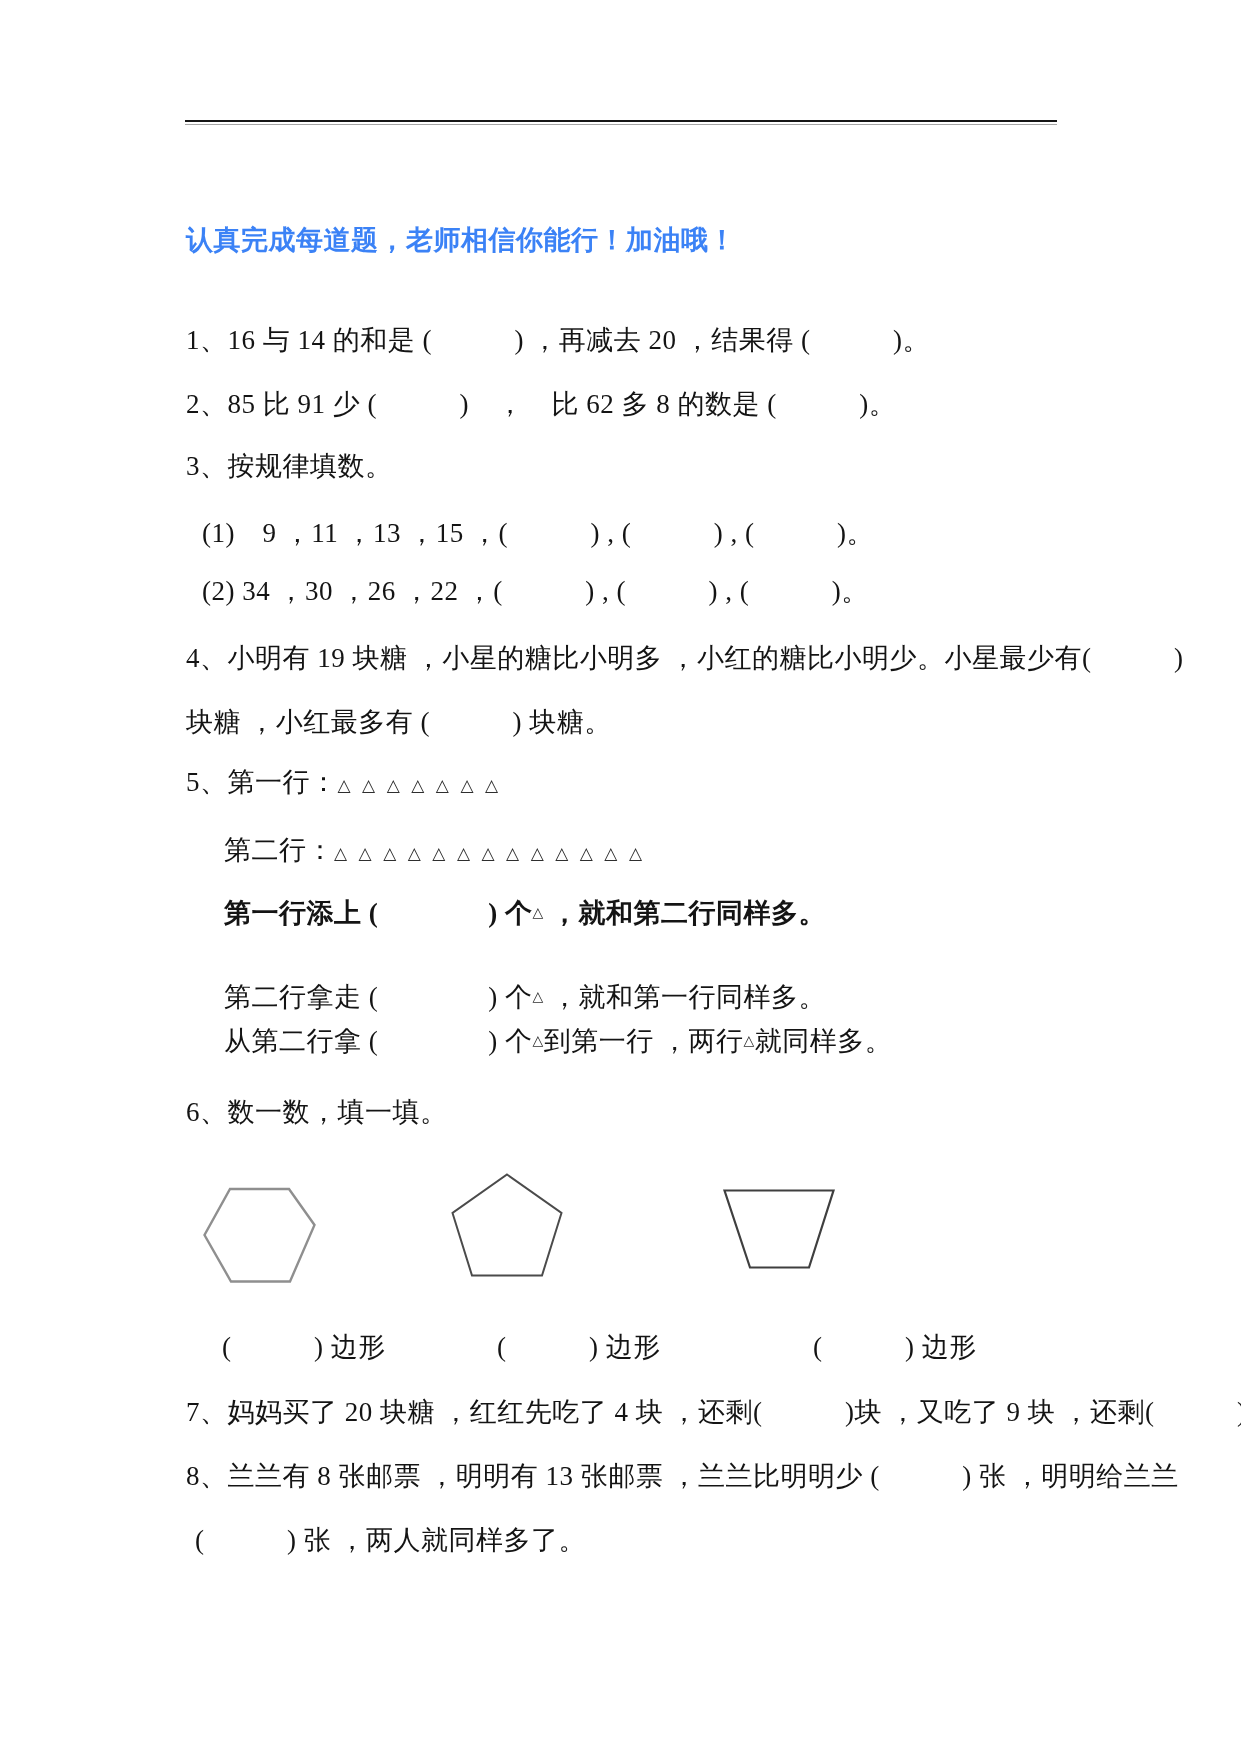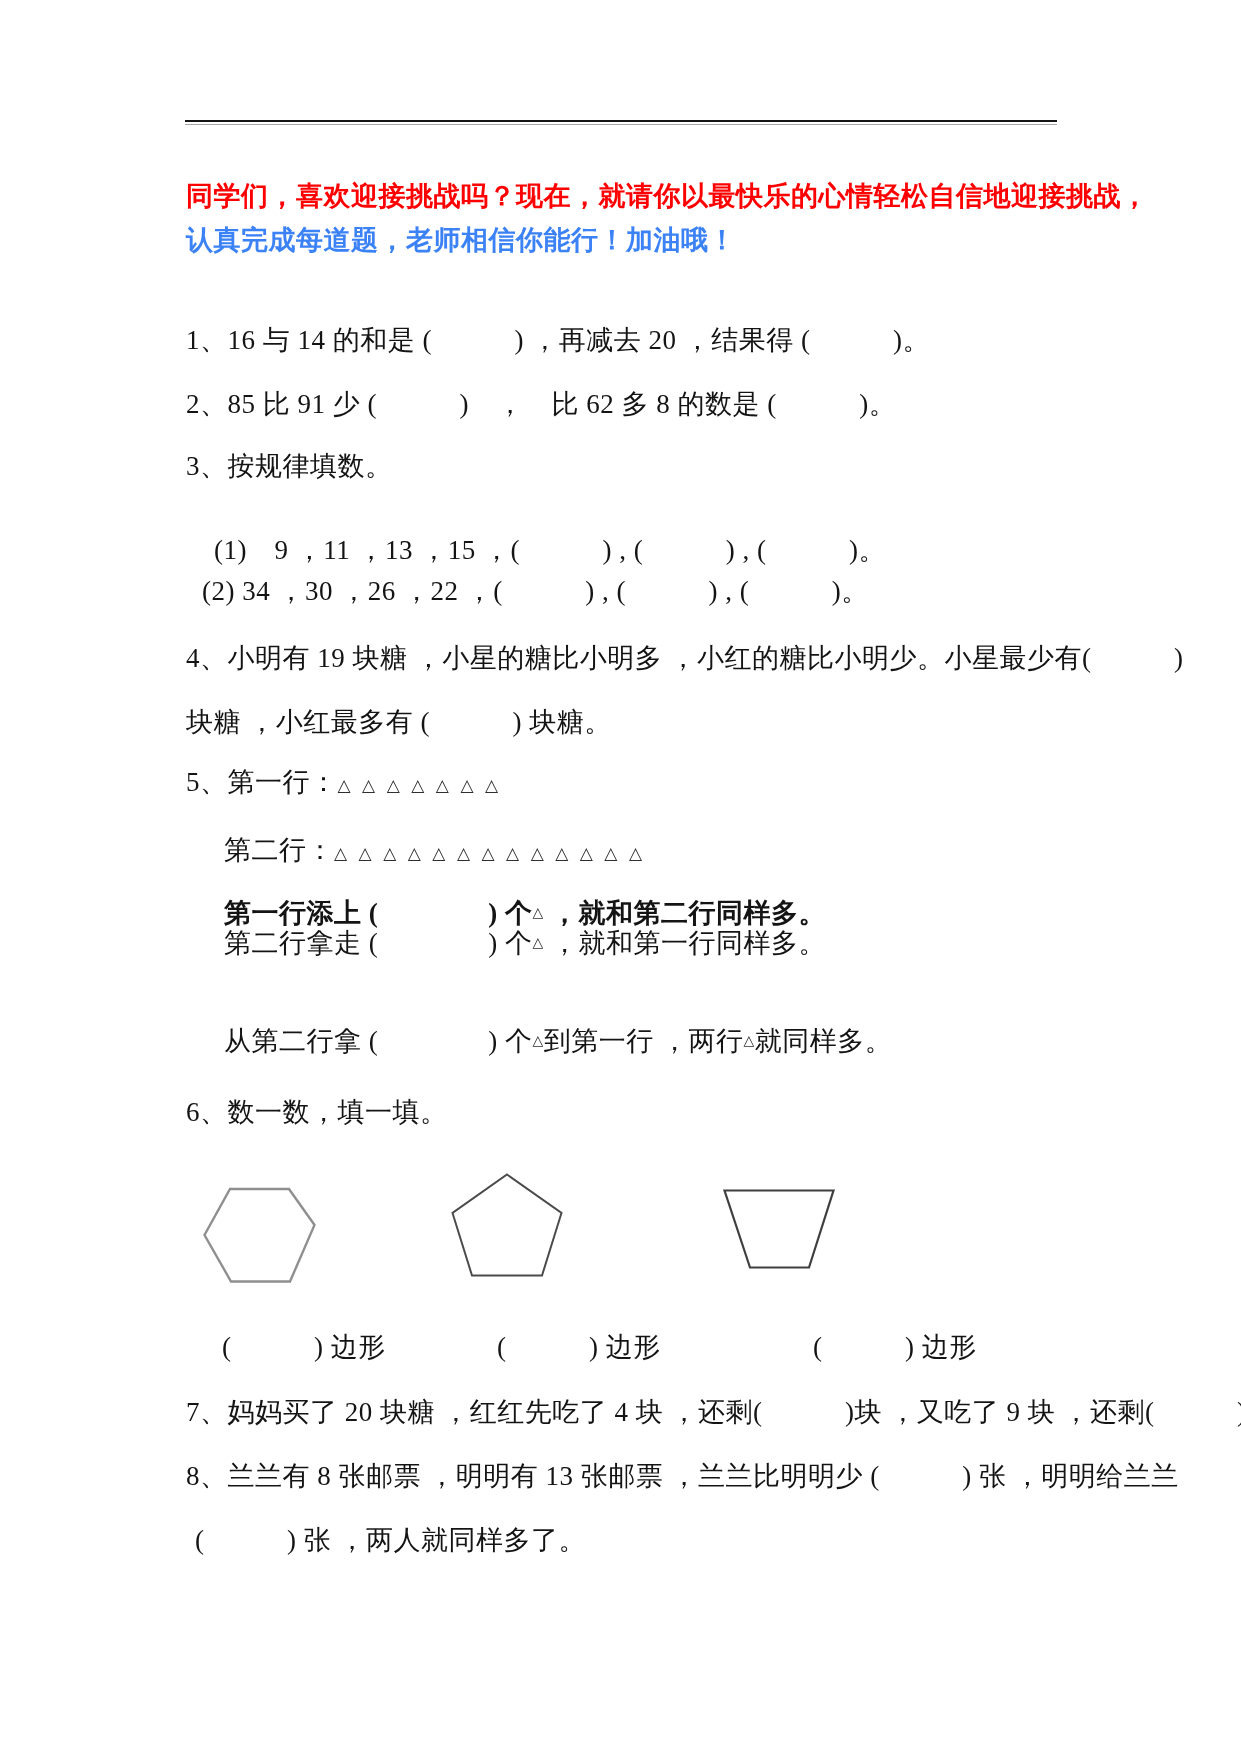--- a/index.html
+++ b/index.html
@@ -50,35 +50,34 @@
   .pentagon-stroke{stroke:#4b4b4b;stroke-width:2;}
   .trapezoid-stroke{stroke:#3f3f3f;stroke-width:2.2;}
 </style>
 </head>
 <body>
 
 <div class="page">
 
   <div class="divider"></div>
 
-  <div class="intro-line" style="left: 186px; top: 178px; color: rgb(254, 0, 0);">同学们，喜欢迎接挑战吗？现在，就请你以最快乐的心情轻松自信地迎接挑战，</div>
   <div class="intro-line" style="left: 186px; top: 222px; color: #3b82f6;">认真完成每道题，老师相信你能行！加油哦！</div>
 
   <div id="content-mount">
       <div class="line" style="left: 186px; top: 322px;">1、16 与 14 的和是 (　　　) ，再减去 20 ，结果得 (　　　)。</div>
       <div class="line" style="left: 186px; top: 386px;">2、85 比 91 少 (　　　)　，　比 62 多 8 的数是 (　　　)。</div>
       <div class="line" style="left: 186px; top: 448px;">3、按规律填数。</div>
-      <div class="line" style="left: 214px; top: 515px; margin-top: 17px;">(1)　9 ，11 ，13 ，15 ，(　　　) , (　　　) , (　　　)。</div>
+      <div class="line" style="left: 202px; top: 515px;">(1)　9 ，11 ，13 ，15 ，(　　　) , (　　　) , (　　　)。</div>
       <div class="line" style="left: 202px; top: 573px;">(2) 34 ，30 ，26 ，22 ，(　　　) , (　　　) , (　　　)。</div>
       <div class="line" style="left: 186px; top: 640px; text-align: center;">4、小明有 19 块糖 ，小星的糖比小明多 ，小红的糖比小明少。小星最少有(　　　)</div>
       <div class="line" style="left: 186px; top: 704px;">块糖 ，小红最多有 (　　　) 块糖。</div>
       <div class="line" style="left: 186px; top: 764px;"><span>5、第一行：</span><span class="tri">△</span><span class="tri">△</span><span class="tri">△</span><span class="tri">△</span><span class="tri">△</span><span class="tri">△</span><span class="tri">△</span></div>
       <div class="line" style="left: 224px; top: 832px;"><span>第二行：</span><span class="tri">△</span><span class="tri">△</span><span class="tri">△</span><span class="tri">△</span><span class="tri">△</span><span class="tri">△</span><span class="tri">△</span><span class="tri">△</span><span class="tri">△</span><span class="tri">△</span><span class="tri">△</span><span class="tri">△</span><span class="tri">△</span></div>
       <div class="line" style="left: 224px; top: 894px; font-weight: bold;">第一行添上 (　　　　) 个<span class="tri-inline">△</span> ，就和第二行同样多。</div>
-      <div class="line" style="left: 224px; top: 924px;">第二行拿走 (　　　　) 个<span class="tri-inline">△</span> ，就和第一行同样多。</div>
+      <div class="line" style="left: 224px; top: 978px;">第二行拿走 (　　　　) 个<span class="tri-inline">△</span> ，就和第一行同样多。</div>
       <div class="line" style="left: 224px; top: 1022px;">从第二行拿 (　　　　) 个<span class="tri-inline">△</span>到第一行 ，两行<span class="tri-inline">△</span>就同样多。</div>
       <div class="line" style="left: 186px; top: 1094px;">6、数一数，填一填。</div>
       <div class="line" style="left: 222px; top: 1329px;">(　　　) 边形</div>
       <div class="line" style="left: 497px; top: 1329px;">(　　　) 边形</div>
       <div class="line" style="left: 813px; top: 1329px;">(　　　) 边形</div>
       <div class="line" style="left: 186px; top: 1394px;">7、妈妈买了 20 块糖 ，红红先吃了 4 块 ，还剩(　　　)块 ，又吃了 9 块 ，还剩(　　　)。</div>
       <div class="line" style="left: 186px; top: 1458px;">8、兰兰有 8 张邮票 ，明明有 13 张邮票 ，兰兰比明明少 (　　　) 张 ，明明给兰兰</div>
       <div class="line" style="left: 195px; top: 1522px;">(　　　) 张 ，两人就同样多了。</div>
     </div>
 

